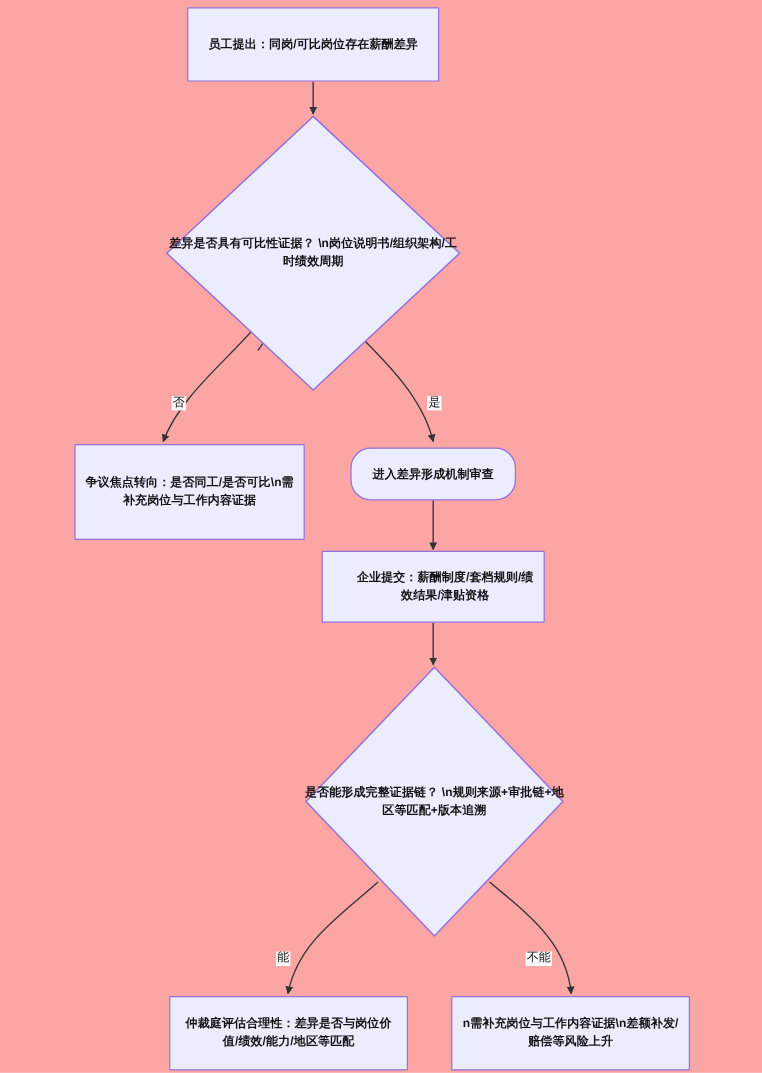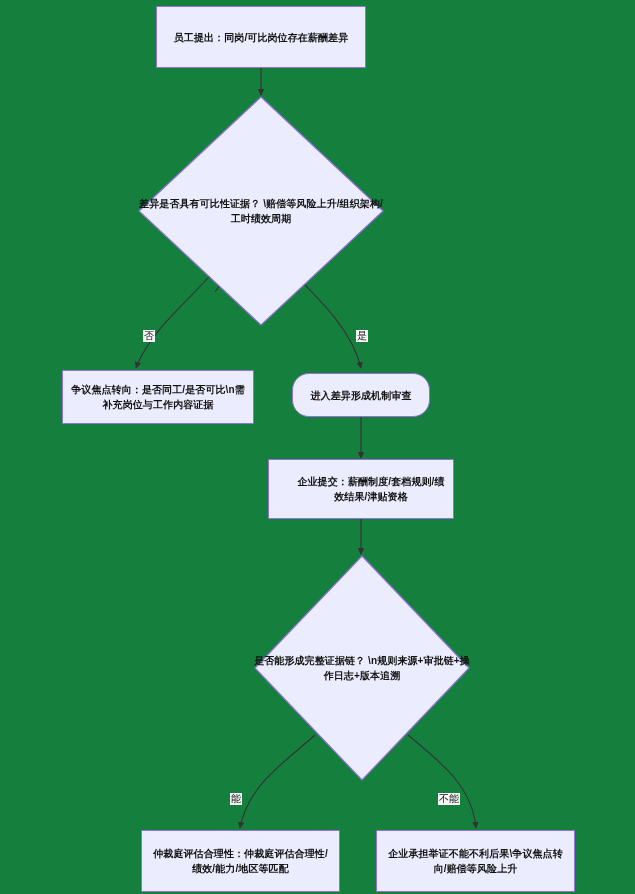--- a/index.html
+++ b/index.html
@@ -10,21 +10,21 @@
   body {
     width: 635px;
     height: 894px;
     font-family: "Liberation Sans", "DejaVu Sans", sans-serif;
     overflow: hidden;
   }
   #flowchart {
     position: relative;
     width: 635px;
     height: 894px;
-    background: #15803d;
+    background: #fca5a5;
   }
   svg.edges {
     position: absolute;
     left: 0;
     top: 0;
     width: 635px;
     height: 894px;
     pointer-events: none;
   }
   .node {
@@ -109,48 +109,48 @@
   </svg>
 
   <div class="node rect" style="left:156px; top:6px; width:210px; height:62px;">
     <span class="label">员工提出：同岗/可比岗位存在薪酬差异</span>
   </div>
 
   <div class="node diamond" style="left:138px; top:96px; width:246px; height:230px;">
     <svg class="dia-shape" viewBox="0 0 246 230" preserveAspectRatio="none">
       <polygon points="123,1 245,115 123,229 1,115" fill="#ECECFF" stroke="#9370DB" stroke-width="1.2"></polygon>
     </svg>
-    <span class="label">差异是否具有可比性证据？ \赔偿等风险上升/组织架构/工时绩效周期</span>
+    <span class="label">差异是否具有可比性证据？ \n岗位说明书/组织架构/工时绩效周期</span>
   </div>
 
-  <div class="node rect" style="left:62px; top:370px; width:192px; height:54px;">
+  <div class="node rect" style="left:62px; top:370px; width:192px; height:80px;">
     <span class="label">争议焦点转向：是否同工/是否可比\n需补充岗位与工作内容证据</span>
   </div>
 
   <div class="node rect" style="left:292px; top:373px; width:138px; height:44px;border-radius:17px;">
     <span class="label">进入差异形成机制审查</span>
   </div>
 
   <div class="node rect" style="left:268px; top:459px; width:186px; height:60px;padding-left:20px;">
     <span class="label">企业提交：薪酬制度/套档规则/绩效结果/津贴资格</span>
   </div>
 
   <div class="node diamond" style="left:254px; top:555px; width:216px; height:226px;">
     <svg class="dia-shape" viewBox="0 0 216 226" preserveAspectRatio="none">
       <polygon points="108,1 215,113 108,225 1,113" fill="#ECECFF" stroke="#9370DB" stroke-width="1.2"></polygon>
     </svg>
-    <span class="label">是否能形成完整证据链？ \n规则来源+审批链+操作日志+版本追溯</span>
+    <span class="label">是否能形成完整证据链？ \n规则来源+审批链+地区等匹配+版本追溯</span>
   </div>
 
   <div class="node rect" style="left:141px; top:830px; width:199px; height:62px;">
-    <span class="label">仲裁庭评估合理性：仲裁庭评估合理性/绩效/能力/地区等匹配</span>
+    <span class="label">仲裁庭评估合理性：差异是否与岗位价值/绩效/能力/地区等匹配</span>
   </div>
 
   <div class="node rect" style="left:376px; top:830px; width:199px; height:62px;">
-    <span class="label">企业承担举证不能不利后果\争议焦点转向/赔偿等风险上升</span>
+    <span class="label">n需补充岗位与工作内容证据\n差额补发/赔偿等风险上升</span>
   </div>
 
   <div class="edge-label" style="left:143px; top:330px;">否</div>
 
   <div class="edge-label" style="left:356px; top:330px;">是</div>
 
   <div class="edge-label" style="left:230px; top:793px;">能</div>
 
   <div class="edge-label" style="left:438px; top:793px;">不能</div>
 

